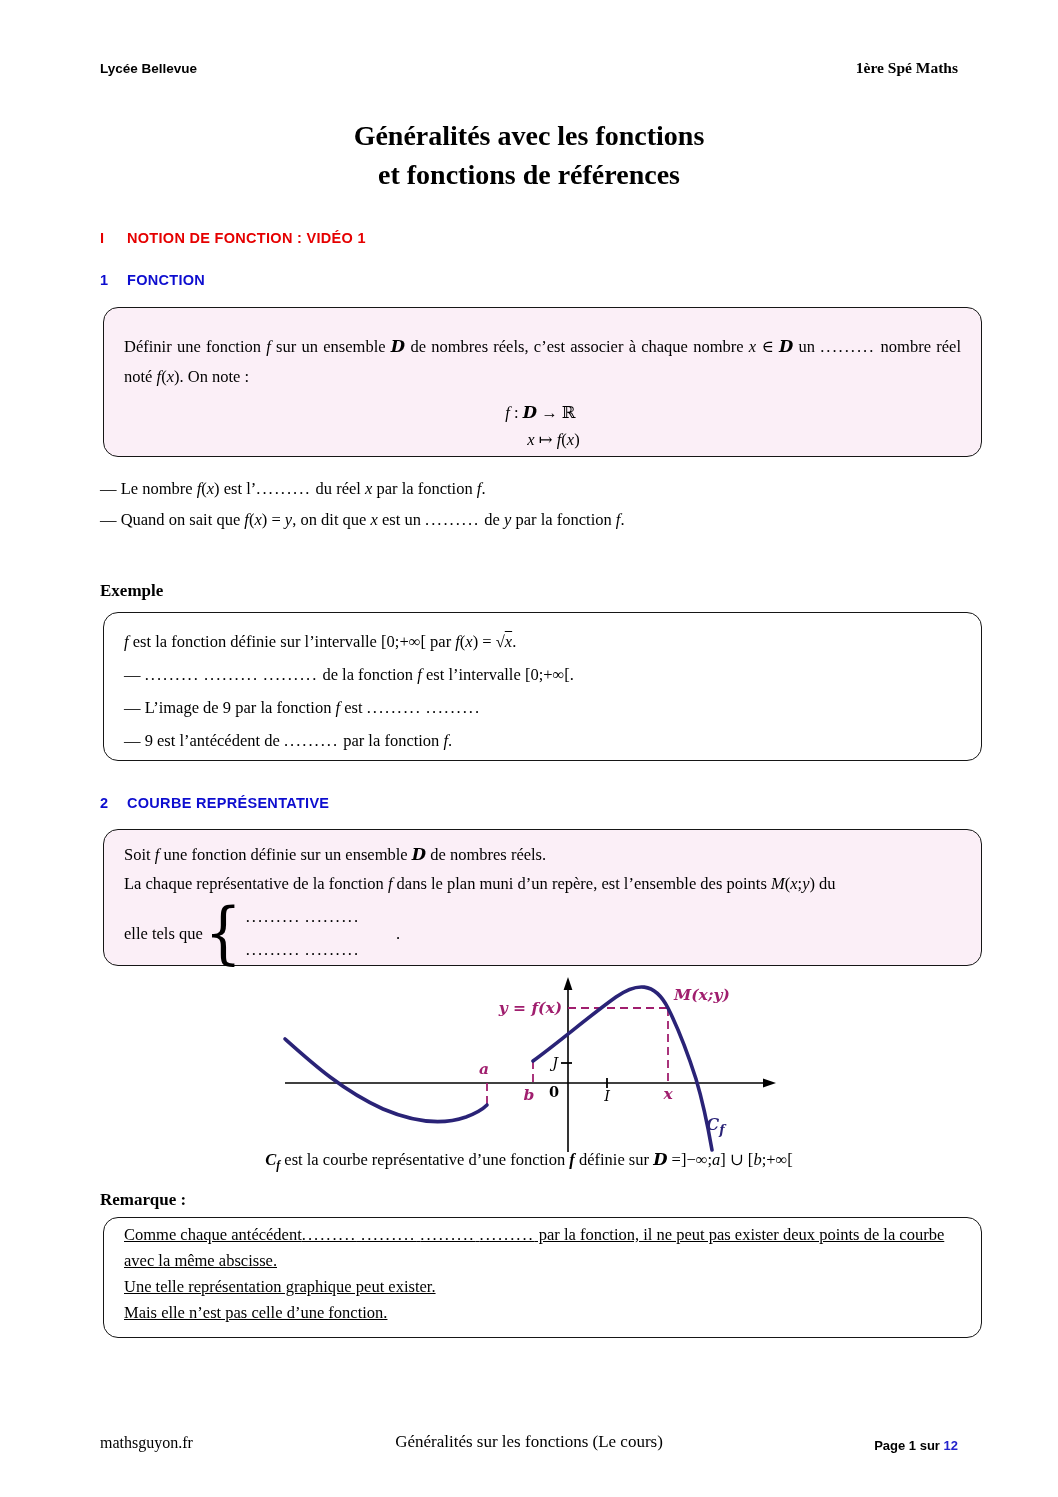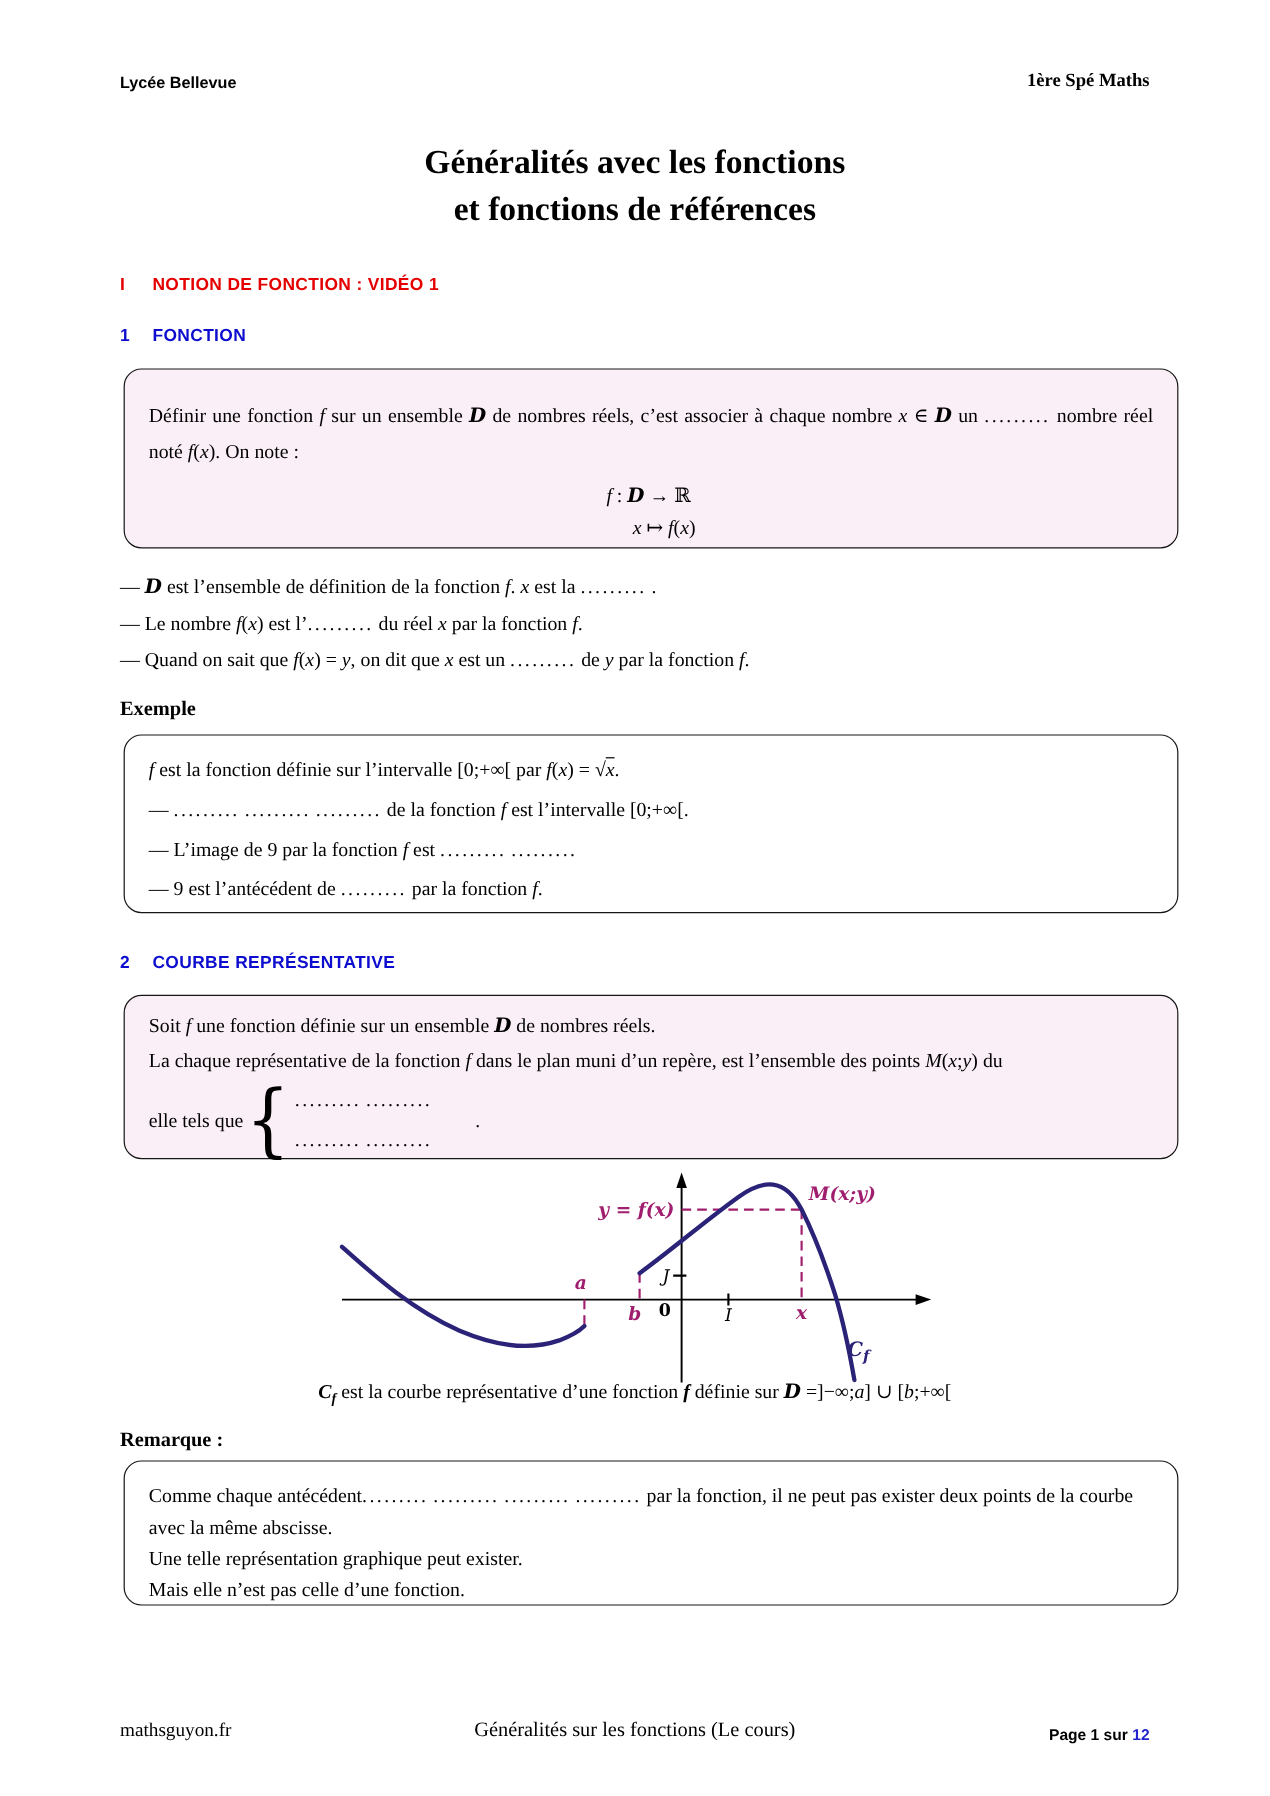--- a/index.html
+++ b/index.html
@@ -21,21 +21,21 @@
   #sub2{top:795px;color:#0d0dcf;}
   
   .box{position:absolute;left:103px;width:879px;box-sizing:border-box;border:1.6px solid #161616;border-radius:15px;font-size:16.5px;}
   #box-def{top:307px;height:150px;background:#fbeff7;padding:24px 20px 0 20px;}
   #box-def .para{text-align:justify;line-height:30px;}
   #box-def .eq-wrap{text-align:center;margin-top:7px;line-height:27px;}
   #box-def .eq{display:inline-block;text-align:left;}
   #box-def .eq-l2{margin-left:22px;}
   #box-example{top:612px;height:149px;background:#ffffff;padding:12px 20px 0 20px;line-height:33px;}
   #box-curve{top:829px;height:137px;background:#fbeff7;padding:10px 32px 0 20px;line-height:29px;}
-  #box-remark{top:1217px;height:121px;background:#ffffff;padding:16px 20px 0 20px;line-height:26px;}
+  #box-remark{top:1217px;height:121px;background:#ffffff;padding:4px 20px 0 20px;line-height:26px;text-decoration:underline;}
   
   .bullets{position:absolute;left:100px;top:474px;width:862px;font-size:16.5px;line-height:30.5px;}
   
   .exemple-h{position:absolute;left:100px;top:581px;font-weight:bold;font-size:17px;}
   .remarque-h{position:absolute;left:100px;top:1190px;font-weight:bold;font-size:17px;}
   
   .sys-line{display:flex;align-items:center;margin-top:2px;}
   .brace{font-family:"DejaVu Serif",serif;font-size:58px;font-weight:400;line-height:1;transform:scaleY(1.15);margin:0 4px 0 2px;}
   .sys-rows{display:inline-block;line-height:33px;}
   .sys-dot{margin-left:36px;}
@@ -87,21 +87,20 @@
     <div class="para"><span>Définir une fonction </span><span class="v">f</span><span> sur un ensemble </span><span class="scr">D</span><span> de nombres réels, c’est associer à chaque nombre </span><span class="v">x</span><span> ∈ </span><span class="scr">D</span><span> un </span><span class="dots">.........</span><span>  nombre réel noté </span><span class="v">f</span><span>(</span><span class="v">x</span><span>). On note :</span></div>
     <div class="eq-wrap">
       <div class="eq">
         <div><span class="v">f</span><span> : </span><span class="scr">D</span><span> → ℝ</span></div>
         <div class="eq-l2"><span class="v">x</span><span> ↦ </span><span class="v">f</span><span>(</span><span class="v">x</span><span>)</span></div>
       </div>
     </div>
   </div>
 
   <div class="bullets">
-    <div><span>— </span><span class="scr">D</span><span> est l’ensemble de définition de la fonction </span><span class="v">f</span><span>. </span><span class="v">x</span><span> est la </span><span class="dots">.........</span><span> .</span></div>
     <div><span>— Le nombre </span><span class="v">f</span><span>(</span><span class="v">x</span><span>) est l’</span><span class="dots">.........</span><span>  du réel </span><span class="v">x</span><span> par la fonction </span><span class="v">f</span><span>.</span></div>
     <div><span>— Quand on sait que </span><span class="v">f</span><span>(</span><span class="v">x</span><span>) = </span><span class="v">y</span><span>, on dit que </span><span class="v">x</span><span> est un </span><span class="dots">.........</span><span>  de </span><span class="v">y</span><span> par la fonction </span><span class="v">f</span><span>.</span></div>
   </div>
 
   <div class="exemple-h">Exemple</div>
 
   <div class="box" id="box-example">
     <div><span class="v">f</span><span> est la fonction définie sur l’intervalle [0;+∞[ par </span><span class="v">f</span><span>(</span><span class="v">x</span><span>) = √</span><span class="v ol">x</span><span>.</span></div>
     <div><span>— </span><span class="dots">.........</span><span> </span><span class="dots">.........</span><span> </span><span class="dots">.........</span><span>  de la fonction </span><span class="v">f</span><span> est l’intervalle [0;+∞[.</span></div>
     <div><span>— L’image de 9 par la fonction </span><span class="v">f</span><span> est </span><span class="dots">.........</span><span> </span><span class="dots">.........</span></div>

